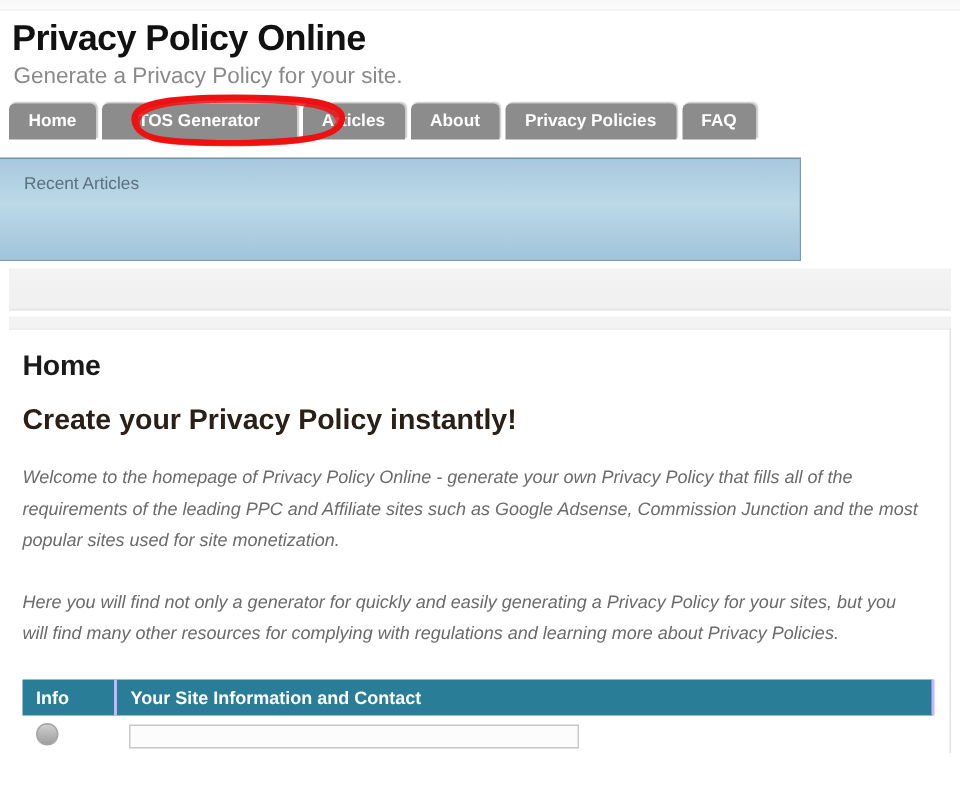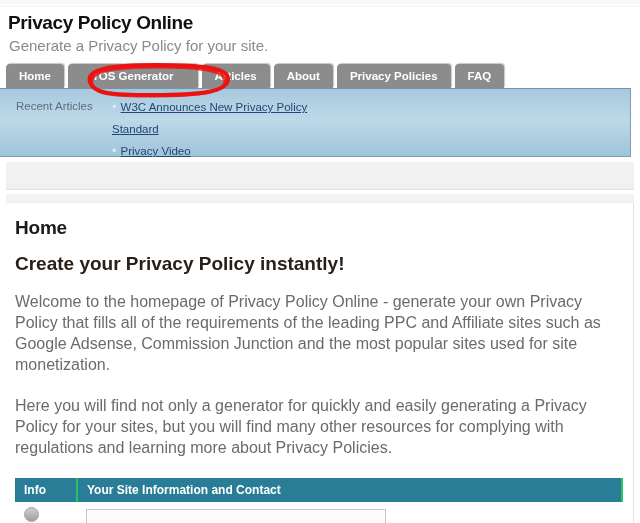--- a/index.html
+++ b/index.html
@@ -20,21 +20,21 @@
     height: 6px;
     background: linear-gradient(#f7f7f7, #fdfdfd);
     border-bottom: 1px solid #f2f2f2;
   }
 
   
   #site-header {
     padding: 6px 0 0 8px;
   }
   #site-title {
-    font-size: 19px;
+    font-size: 24px;
     font-weight: bold;
     color: #111111;
     letter-spacing: -0.4px;
     line-height: 1.08;
     margin: 0;
     font-family: "Liberation Sans", sans-serif;
   }
   #site-tagline {
     font-size: 15px;
     color: #8a8a8a;
@@ -68,25 +68,26 @@
     box-sizing: border-box;
   }
   .nav-tab.wide { padding: 0 24px; }
 
   
   #sub-nav {
     background: linear-gradient(#a7c9dd, #bcd9e8 45%, #9fc4da);
     border-top: 1px solid #6e96ad;
     border-bottom: 1px solid #7b9cb1;
     border-right: 1px solid #7b9cb1;
-    width: 631px;
+    width: 534px;
     box-sizing: border-box;
     height: 69px;
     display: flex;
     padding: 7px 0 0 0;
+    margin-top: 12px;
   }
   #sub-nav-label {
     width: 112px;
     padding-left: 16px;
     box-sizing: border-box;
     color: #5c6f7c;
     font-size: 11.5px;
     line-height: 21px;
   }
   .sub-col {
@@ -145,41 +146,42 @@
     margin: 0 0 14px 0;
     letter-spacing: -0.2px;
   }
   #content-subtitle {
     font-size: 19px;
     font-weight: bold;
     color: #2a2018;
     margin: 0 0 16px 0;
   }
   .body-para {
-    font-size: 16px;
+    font-size: 12px;
     color: #6b6b6b;
     line-height: 21px;
     margin: 0 0 20px 0;
     max-width: 600px;
+    font-style: italic;
   }
 
   
   #info-table {
     margin-top: 6px;
     width: 608px;
     border-collapse: collapse;
   }
   #info-table th {
     background: #2a7d96;
     color: #ffffff;
     font-size: 12px;
     font-weight: bold;
     text-align: left;
     padding: 5px 9px;
-    border-right: 2px solid #22c55e;
+    border-right: 2px solid #c4b5fd;
     box-sizing: border-box;
   }
   #info-table th.col-info { width: 62px; }
   .table-row td {
     padding: 5px 9px 0 9px;
     vertical-align: top;
   }
   .info-icon {
     display: inline-block;
     width: 13px;
@@ -224,31 +226,20 @@
   <div class="nav-tab">About</div>
   <div class="nav-tab">Privacy Policies</div>
   <div class="nav-tab">FAQ</div>
 </div>
 
 <div id="sub-nav">
   <div id="sub-nav-label">
     <div>Recent Articles</div>
   </div>
 
-  <div class="sub-col" id="sub-col-left">
-    <div class="sub-link-row">
-      <span class="bullet">•</span><span class="sub-link">W3C Announces New Privacy Policy</span>
-    </div>
-    <div class="sub-link-row sub-link-cont">
-      <span class="sub-link">Standard</span>
-    </div>
-    <div class="sub-link-row">
-      <span class="bullet">•</span><span class="sub-link">Privacy Video</span>
-    </div>
-  </div>
 
   <div class="sub-col" id="sub-col-right">
   </div>
 </div>
 
 <div id="ad-bar"></div>
 <div id="ad-bar-2"></div>
 
 <div id="content">
   <div id="page-title">Home</div>

